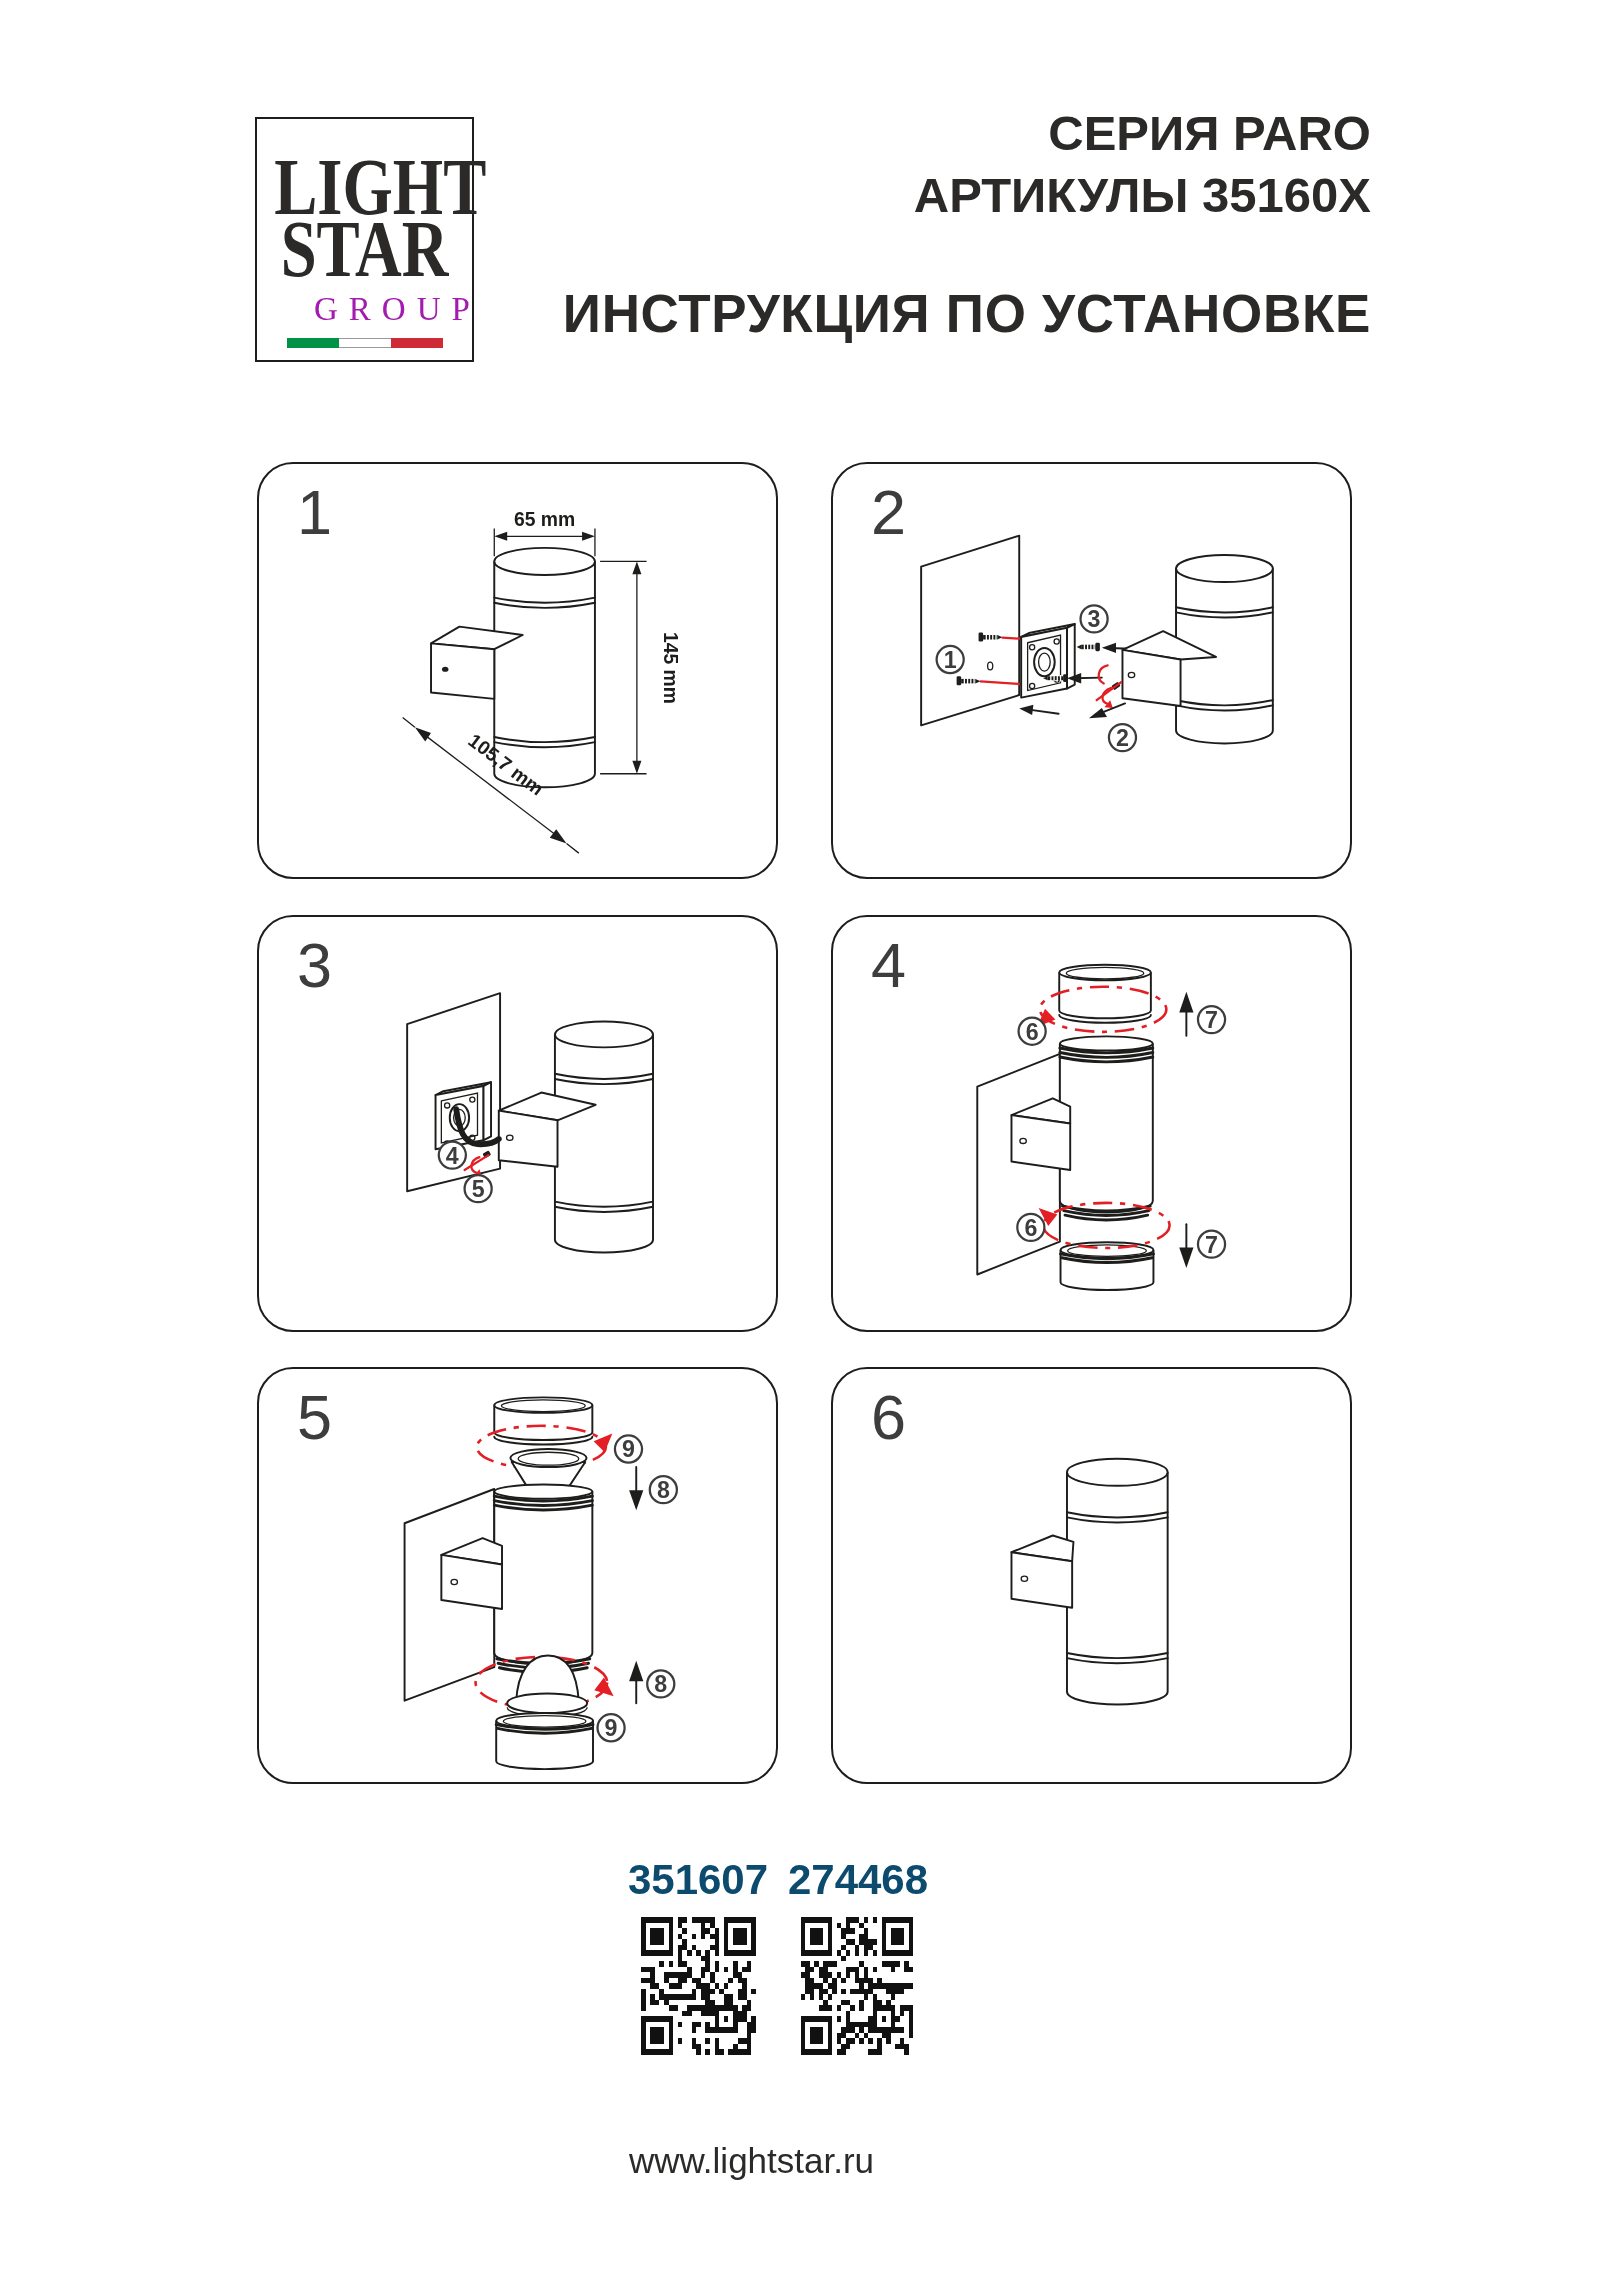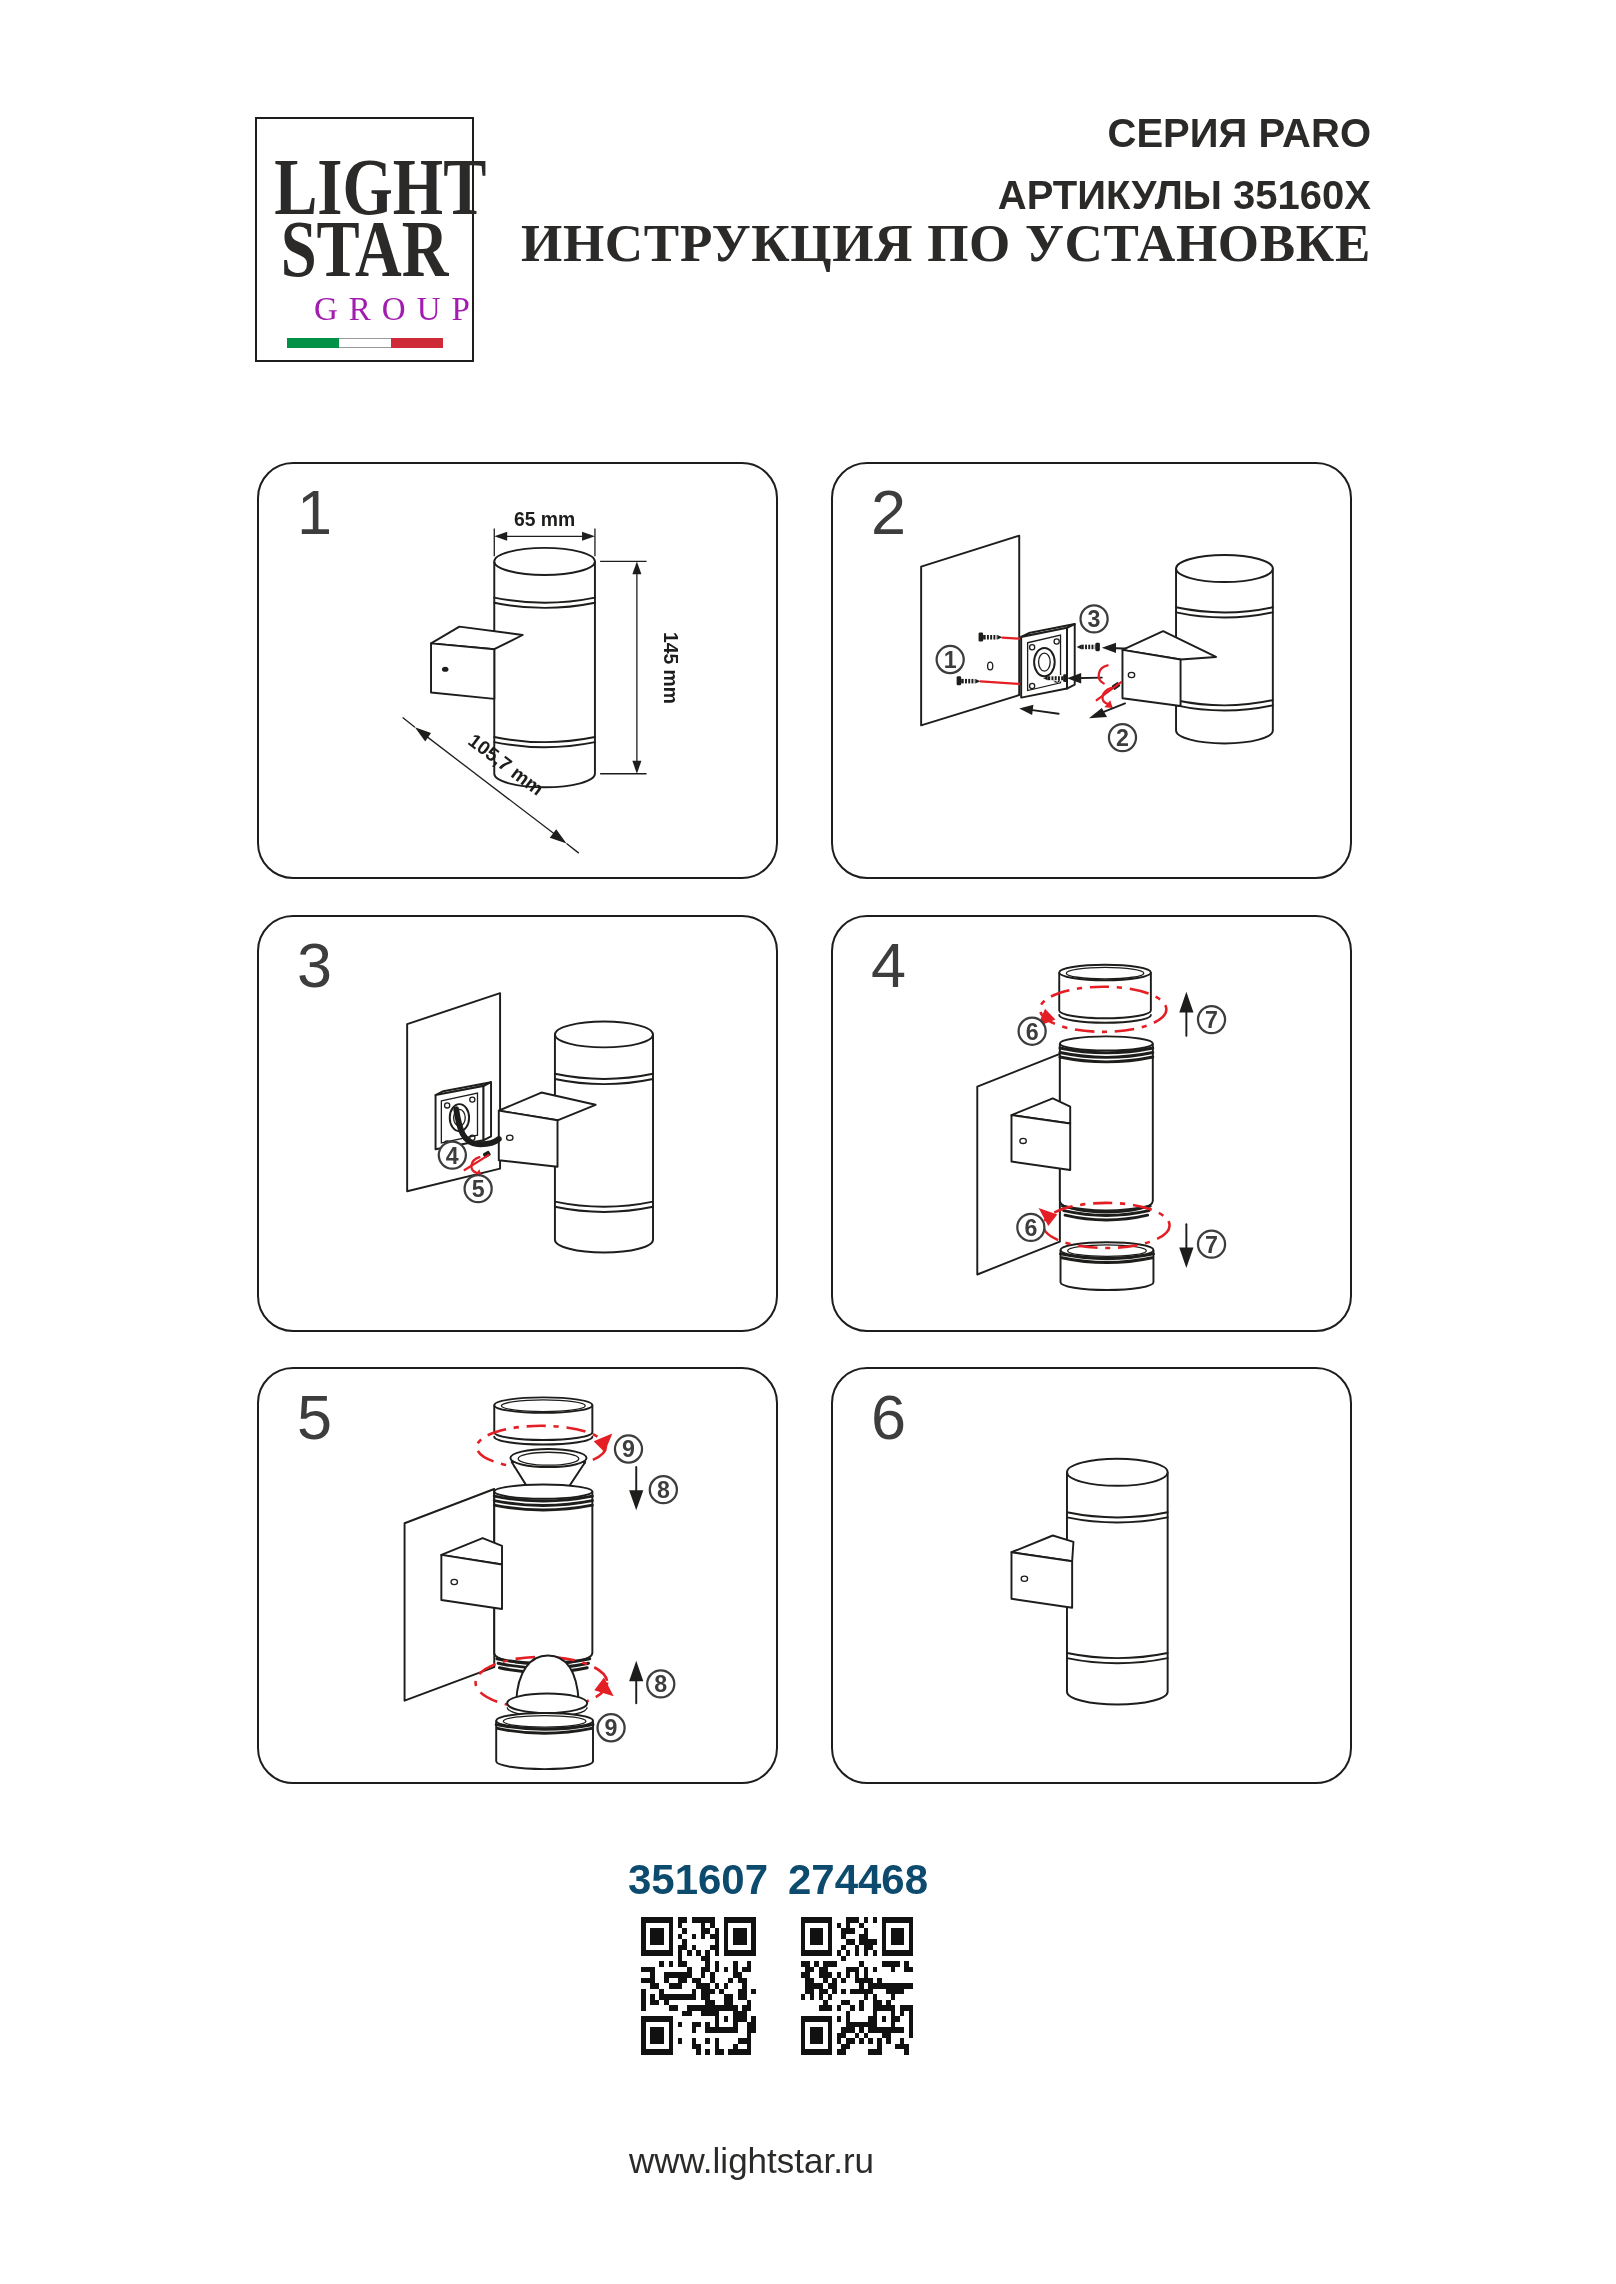--- a/index.html
+++ b/index.html
@@ -11,24 +11,24 @@
   .logo-word{display:block;font:700 77px/0.80 "Liberation Serif",serif;color:#2b2a29;
              transform:scale(0.84,1.04);transform-origin:50% 50%;}
   .logo-word.first{margin-top:38px;}
   .logo-group{display:block;margin-top:13px;font:400 33px/1 "Liberation Serif",serif;
               color:#a21caf;letter-spacing:11px;text-indent:11px;margin-left:46px;}
   .logo-flag{width:156px;height:9.8px;margin:11.7px auto 0;display:flex;}
   .logo-flag .seg{flex:1 1 0;}
   .logo-flag .seg.white{border-top:0.7px solid #9a9a9a;border-bottom:0.7px solid #9a9a9a;box-sizing:border-box;}
   
   .title-block{position:absolute;right:245px;top:112px;text-align:right;color:#2b2a29;}
-  .title-line{font-size:40px;line-height:42px;font-weight:700;}
+  .title-line{font-size:49px;line-height:42px;font-weight:700;}
   .title-line.second{margin-top:19.5px;}
   .subtitle-line{font-size:53px;line-height:55px;font-weight:700;letter-spacing:0.7px;}
-  .subtitle-line.first{font-family:Liberation Serif, serif;}
+  .subtitle-line.first{margin-top:70px;}
   
   .panel{position:absolute;width:521px;height:417px;border:2px solid #1d1d1b;
          border-radius:36px;box-sizing:border-box;background:#fff;}
   .panel svg.diagram{position:absolute;left:0;top:0;width:517px;height:413px;}
   .step{position:absolute;left:38px;top:17px;font-size:63px;line-height:1;
         font-weight:400;color:#3d3d3d;}
   
   .s3{fill:none;stroke:#1d1d1b;stroke-width:3;stroke-linejoin:round;stroke-linecap:round;}
   .s4{fill:none;stroke:#1d1d1b;stroke-width:4.5;stroke-linejoin:round;stroke-linecap:round;}
   .s2{fill:none;stroke:#1d1d1b;stroke-width:2;}

